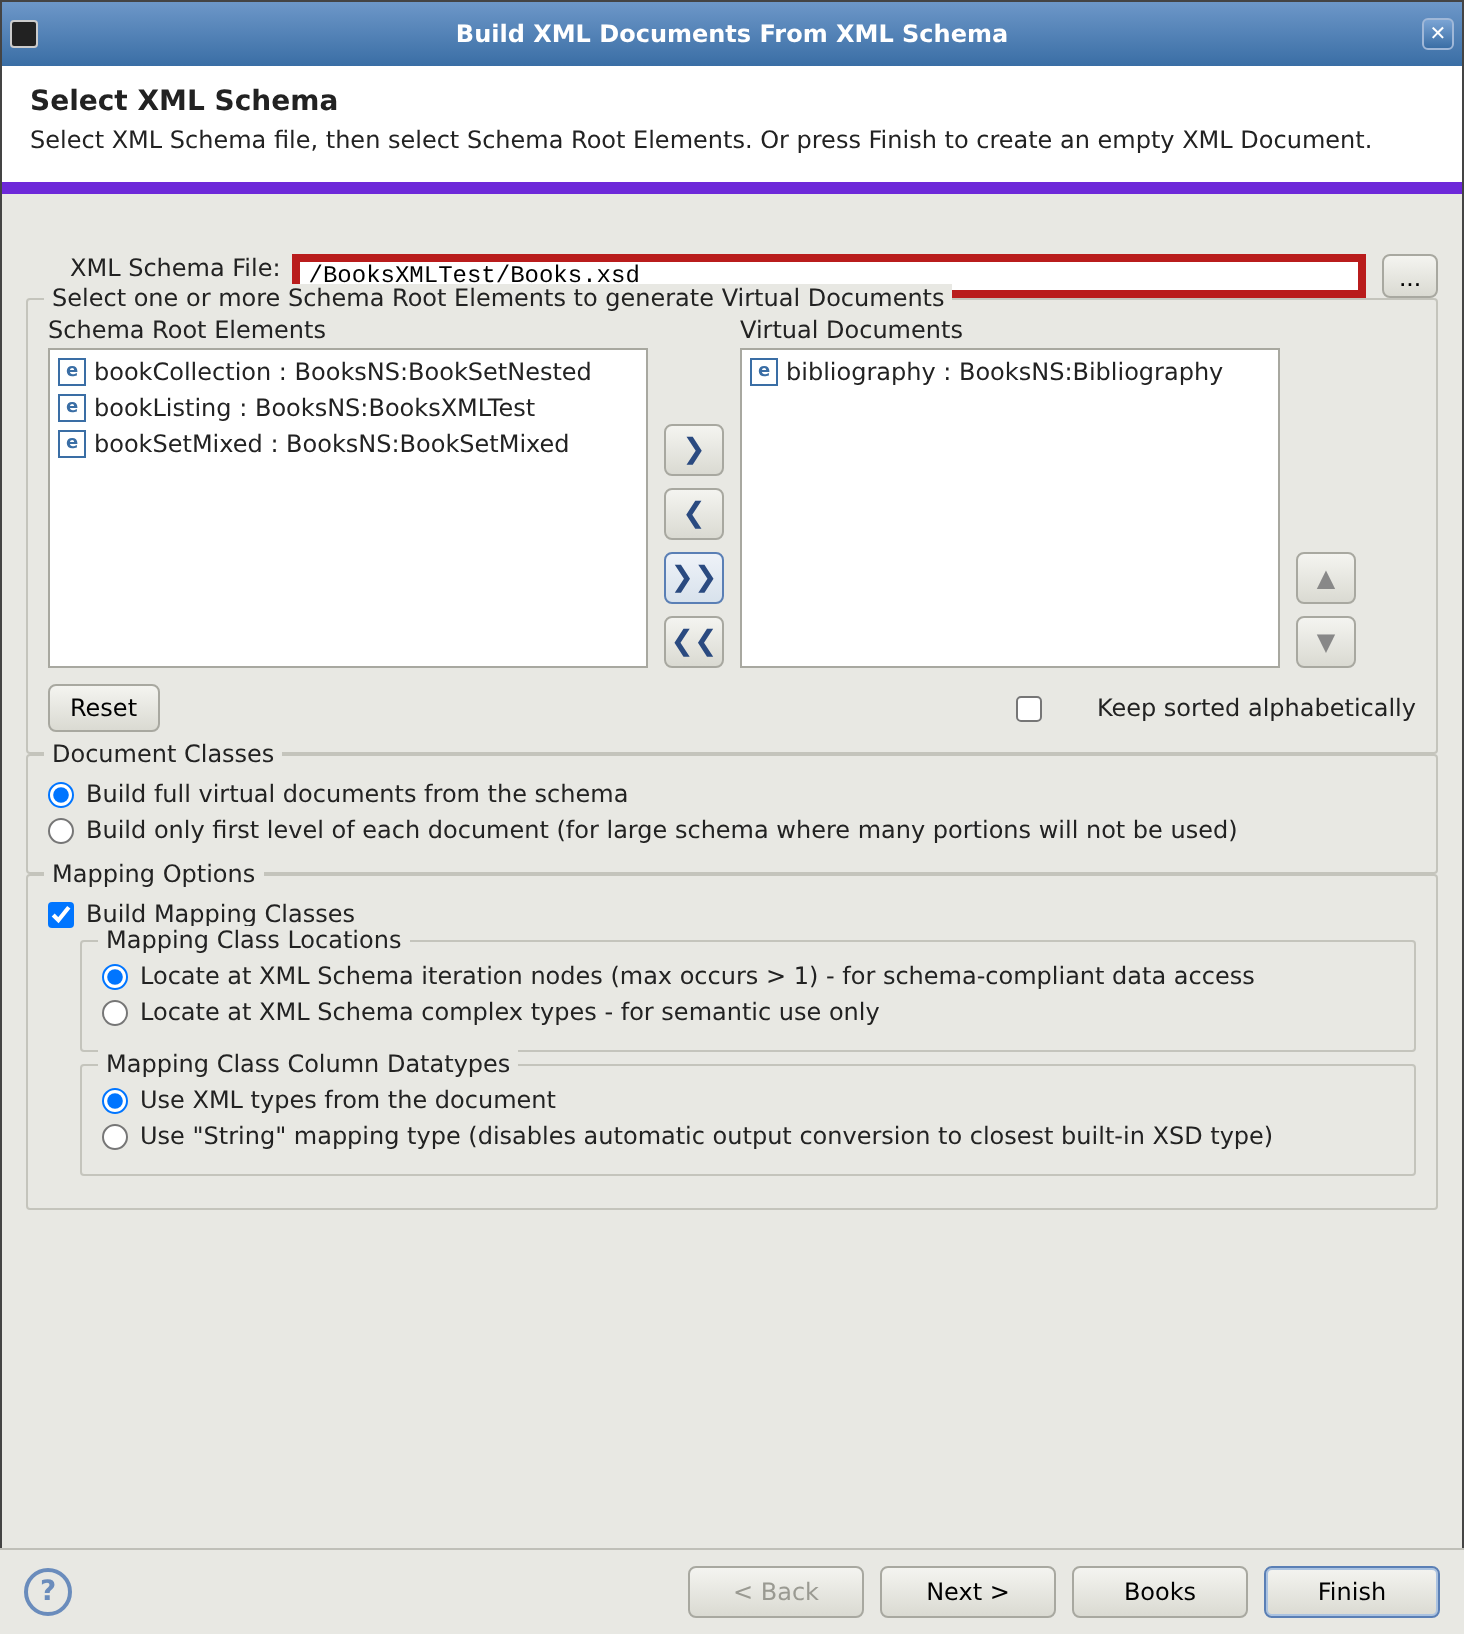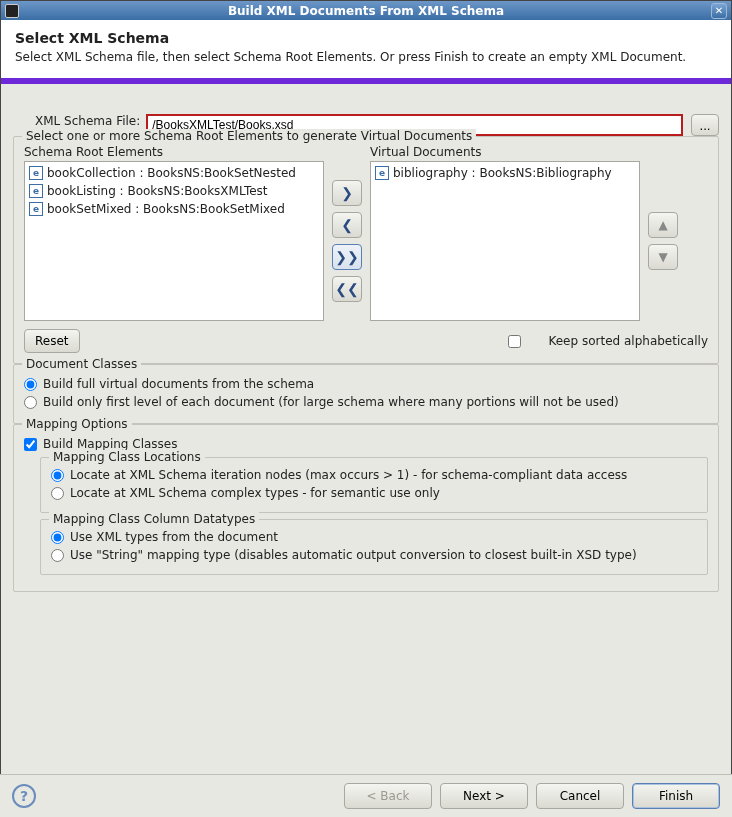--- a/index.html
+++ b/index.html
@@ -8,21 +8,21 @@
     font-family: "DejaVu Sans", "Liberation Sans", Arial, sans-serif;
     font-size: 12px;
     background: #e8e8e3;
     color: #222;
     width: 732px;
     height: 817px;
     overflow: hidden;
     border: 1px solid #444;
   }
   .titlebar {
-    height: 19px;
+    height: 32px;
     background: linear-gradient(to bottom, #6d97c8, #3a6ea5);
     color: #fff;
     display: flex;
     align-items: center;
     font-weight: bold;
     font-size: 12px;
     padding: 0 4px;
     position: relative;
   }
   .titlebar .title-text {
@@ -62,25 +62,25 @@
     font-weight: bold;
   }
   .header-area p { margin: 0; }
   .content {
     padding: 12px 12px 4px 12px;
   }
   .row { display: flex; }
   .schema-file-label { margin-right: 6px; }
   .schema-file-input {
     flex: 1;
-    border: 2px solid #b91c1c;
+    border: 4px solid #b91c1c;
     background: #fff;
     height: 22px;
     padding: 2px 4px;
-    font-family: Liberation Sans, sans-serif;
+    font-family: Liberation Mono, monospace;
     font-size: 12px;
   }
   .browse-btn {
     width: 28px;
     height: 22px;
     margin-left: 8px;
     border: 1px solid #a8a8a0;
     border-radius: 4px;
     background: linear-gradient(to bottom,#f4f4f0,#dadad2);
     cursor: pointer;
@@ -97,21 +97,21 @@
     position: absolute;
     top: -8px;
     left: 8px;
     background: #e8e8e3;
     padding: 0 4px;
     font-size: 12px;
   }
   .columns {
     display: flex;
     gap: 8px;
-    align-items: center;
+    align-items: flex-end;
   }
   .col { display: flex; flex-direction: column; }
   .col-label { margin-bottom: 2px; }
   .listbox {
     background: #fff;
     border: 1px solid #a8a8a0;
     height: 160px;
     overflow: auto;
     padding: 2px;
   }
@@ -337,15 +337,15 @@
 
 </div>
 
 <div class="footer">
   <div class="help-btn">
       <span>?</span>
     </div>
   <div class="spacer"></div>
   <button class="wizard-btn disabled" disabled="">&lt; Back</button>
   <button class="wizard-btn">Next &gt;</button>
-  <button class="wizard-btn">Cancel</button>
+  <button class="wizard-btn">Books</button>
   <button class="wizard-btn default-btn">Finish</button>
 </div>
 
 </body></html>

